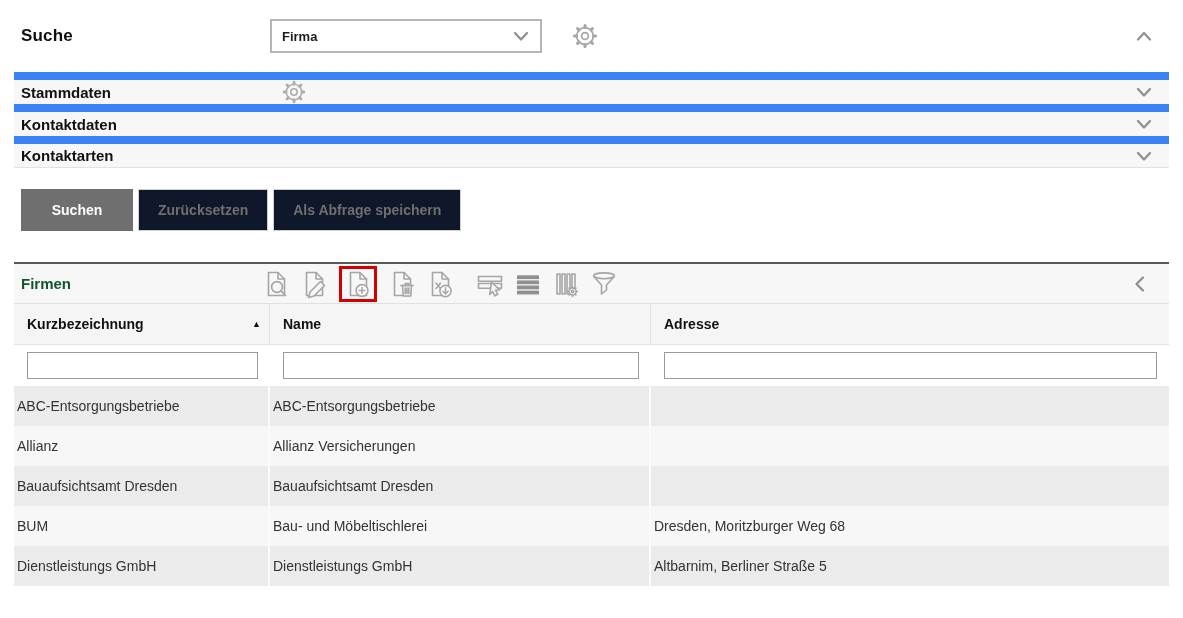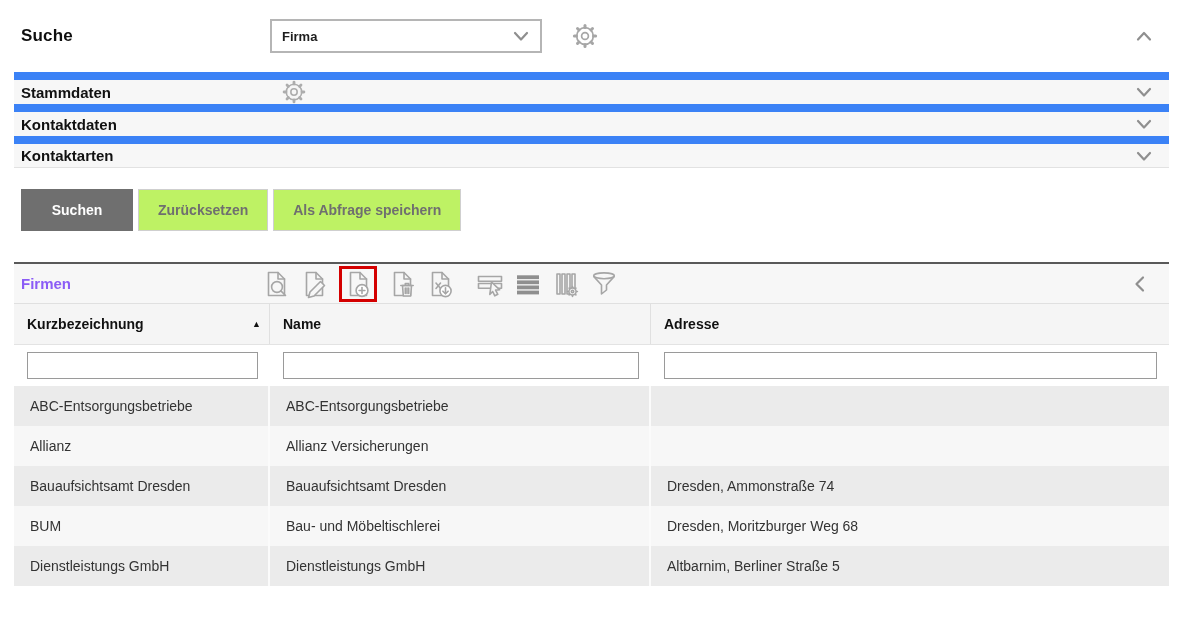--- a/index.html
+++ b/index.html
@@ -24,26 +24,26 @@
   .section { height:32px; border-top:8px solid #3b82f6; background:#f7f7f7; display:flex; align-items:center; }
   .section.last { border-bottom:1px solid #e2e2e2; }
   .section-label { flex:0 0 266px; padding-left:7px; font-size:15px; font-weight:bold; color:#111; }
   .section-collapse { margin-left:auto; margin-right:12px; cursor:pointer; }
 
   
   .buttons { margin:21px 0 0 7px; display:flex; gap:5px; height:42px; }
   .btn { font-size:14px; font-weight:bold; display:flex; align-items:center; justify-content:center; cursor:pointer;
     font-family:"Liberation Sans", sans-serif; }
   .btn-primary { width:112px; background:#6f6f6f; color:#fff; border:1px solid #6f6f6f; }
-  .btn-secondary { background:#bef264; border:1px solid #cfcfcf; color:#6f6f6f; padding:16px 19px; }
+  .btn-secondary { background:#0f172a; border:1px solid #cfcfcf; color:#6f6f6f; padding:16px 19px; }
 
   
   .results-bar { margin-top:31px; height:42px; border-top:2px solid #595959; border-bottom:1px solid #e0e0e0;
     background:#f7f7f7; display:flex; align-items:center; }
-  .results-label { flex:0 0 247px; padding-left:7px; font-size:15px; font-weight:bold; color:#8b5cf6; }
+  .results-label { flex:0 0 247px; padding-left:7px; font-size:15px; font-weight:bold; color:#14532d; }
   .toolbar { display:flex; align-items:center; gap:8px; }
   .tool { width:30px; height:30px; cursor:pointer; }
   .red-box { border:3px solid #d40000; padding:0 1px; margin:0 2px; }
   .group-gap { margin-left:12px; }
   .results-collapse { margin-left:auto; margin-right:16px; cursor:pointer; }
 
   
   .table-header { display:flex; height:41px; background:#f5f5f5; border-bottom:1px solid #e3e3e3; }
   .th { display:flex; align-items:center; padding-left:13px; font-size:14px; font-weight:bold; color:#111;
     border-right:1px solid #e0e0e0; cursor:pointer;gap:20px; }
@@ -54,21 +54,21 @@
 
   .filter-row { display:flex; height:41px; align-items:center; background:#fff; }
   .filter-cell { padding:0 12px 0 13px; }
   .fc-kurz { width:256px; } .fc-name { width:381px; } .fc-adresse { flex:1; }
   .filter-cell input { width:100%; height:27px; border:1px solid #9a9a9a; background:#fff; padding:0 6px;
     font-size:13px; font-family:"Liberation Sans", sans-serif; }
 
   .table-row { display:flex; height:40px; font-size:14px; color:#333; cursor:pointer; }
   .table-row.odd  { background:#ebebeb; }
   .table-row.even { background:#f7f7f7; }
-  .td { display:flex; align-items:center; padding-left:16px; border-right:2px solid #fbfbfb; }
+  .td { display:flex; align-items:center; padding-left:3px; border-right:2px solid #fbfbfb; }
   .td-kurz { width:256px; } .td-name { width:381px; } .td-adresse { flex:1; border-right:none; }
 </style>
 </head>
 <body>
 
 <div class="container">
 
   <div class="header">
     <div class="page-title">Suche</div>
     <div class="dropdown">
@@ -286,21 +286,20 @@
       <div class="td td-adresse"></div>
     </div>
       <div class="table-row even">
       <div class="td td-kurz">Allianz</div>
       <div class="td td-name">Allianz Versicherungen</div>
       <div class="td td-adresse"></div>
     </div>
       <div class="table-row odd">
       <div class="td td-kurz">Bauaufsichtsamt Dresden</div>
       <div class="td td-name">Bauaufsichtsamt Dresden</div>
-      <div class="td td-adresse">Dresden, Ammonstraße 74</div>
     </div>
       <div class="table-row even">
       <div class="td td-kurz">BUM</div>
       <div class="td td-name">Bau- und Möbeltischlerei</div>
       <div class="td td-adresse">Dresden, Moritzburger Weg 68</div>
     </div>
       <div class="table-row odd">
       <div class="td td-kurz">Dienstleistungs GmbH</div>
       <div class="td td-name">Dienstleistungs GmbH</div>
       <div class="td td-adresse">Altbarnim, Berliner Straße 5</div>

